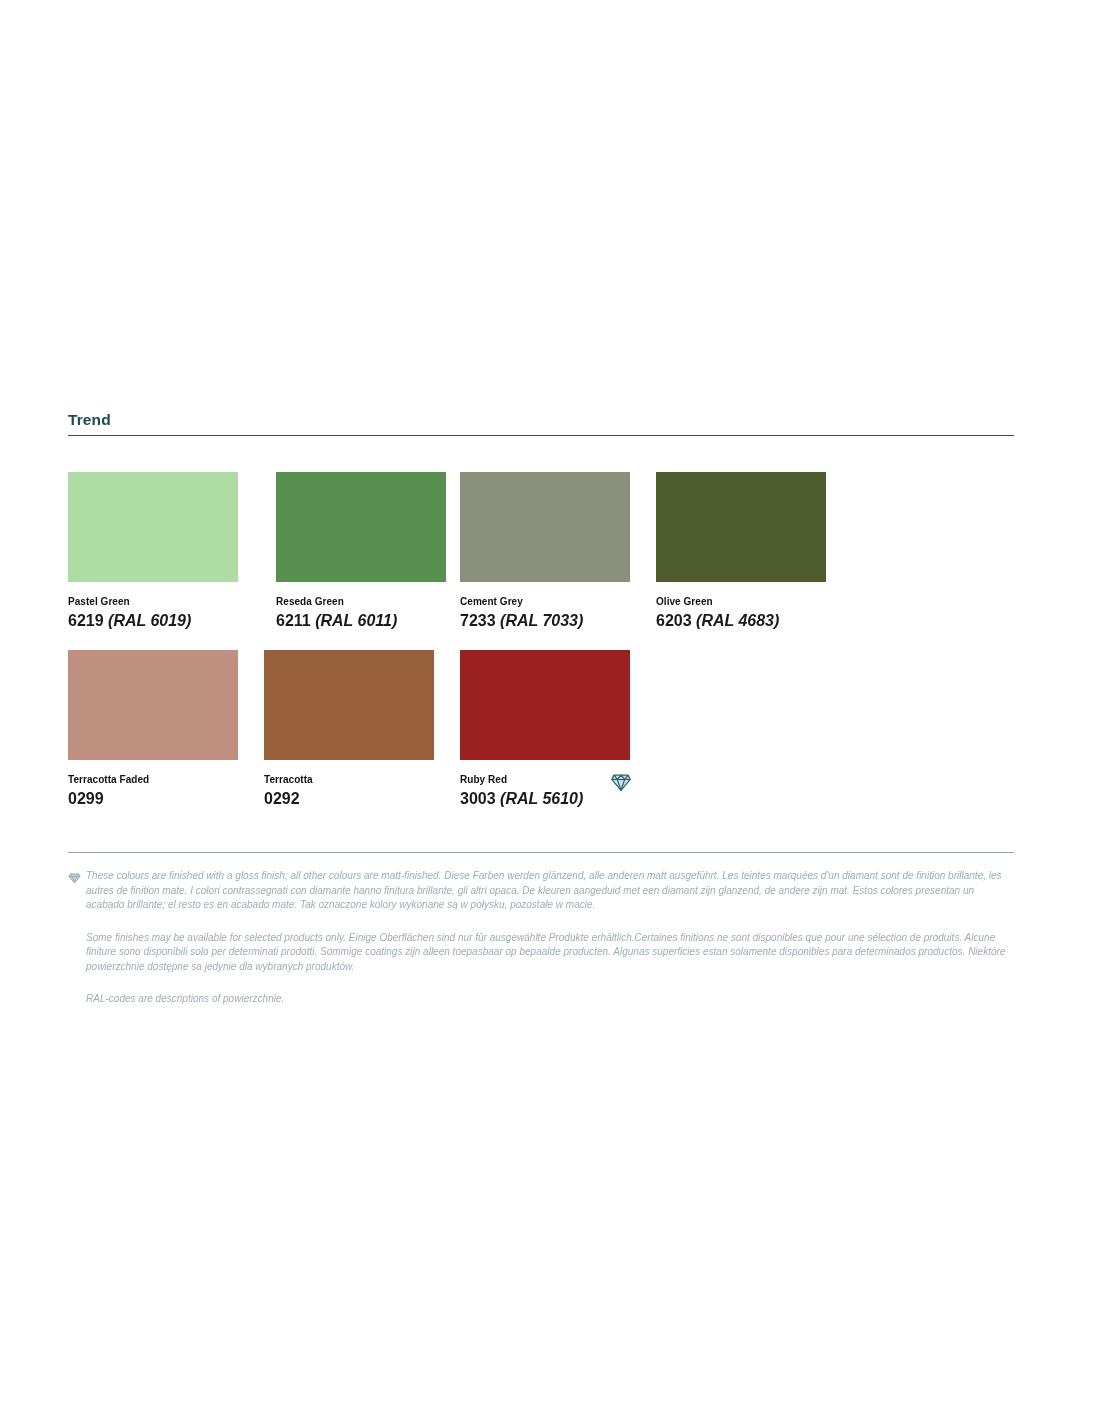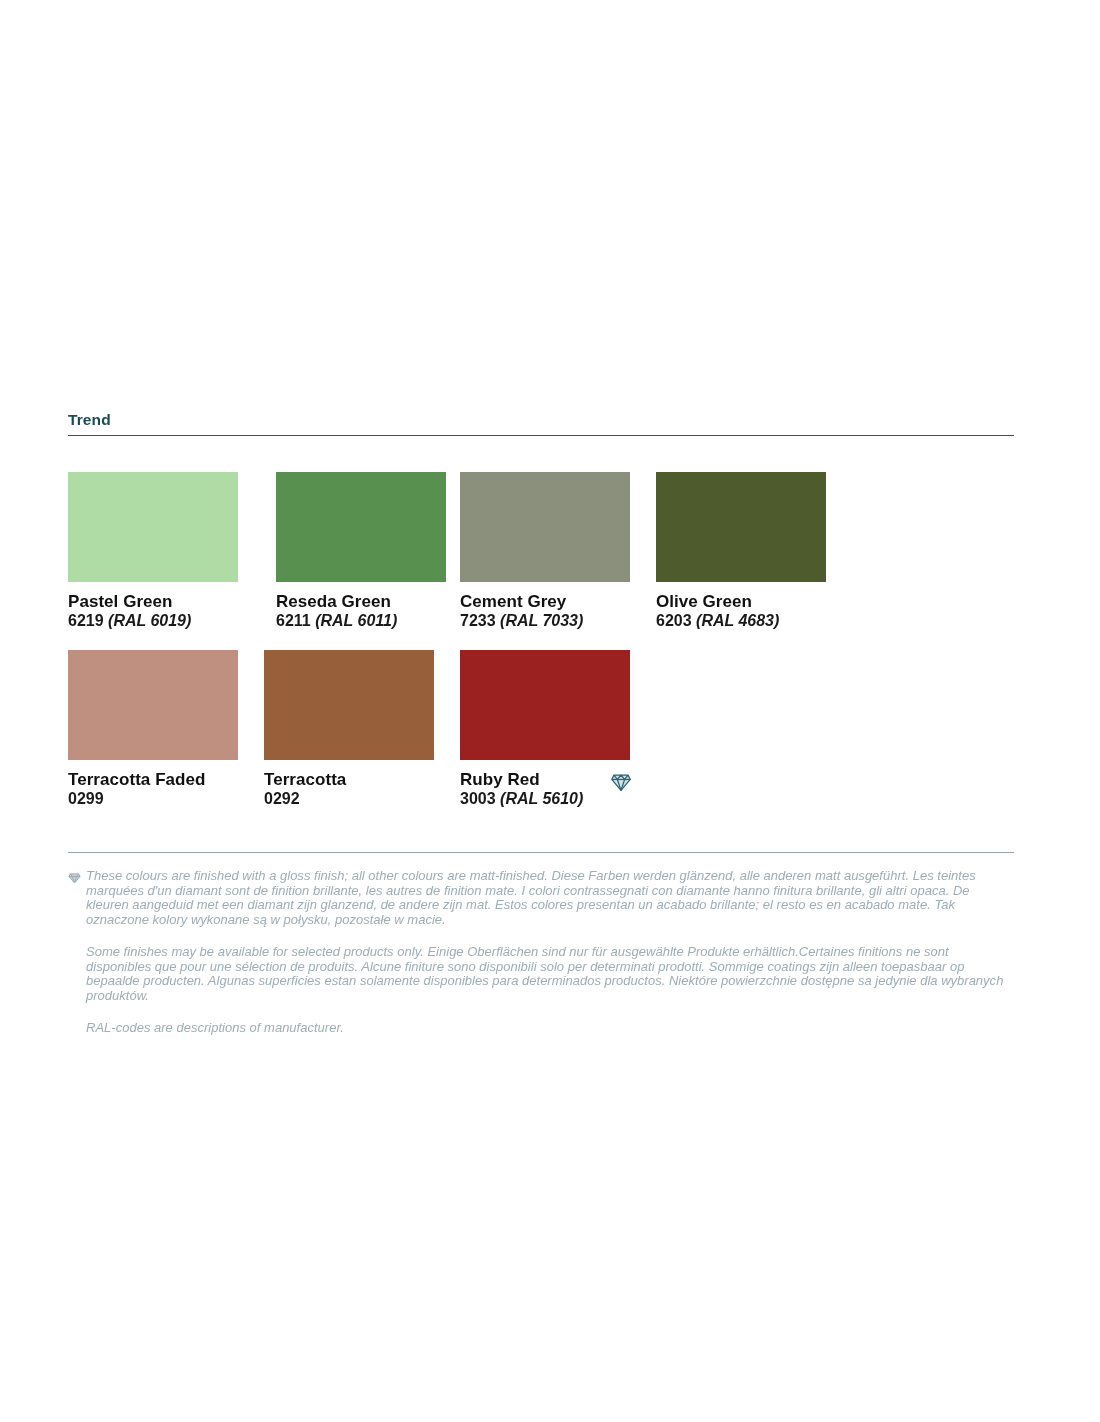--- a/index.html
+++ b/index.html
@@ -64,21 +64,21 @@
     width: 170px;
     height: 110px;
     display: block;
   }
   .swatch-meta {
     position: relative;
     margin-top: 12px;
     width: 190px;
   }
   .swatch-name {
-    font-size: 17px;
+    font-size: 10px;
     font-weight: bold;
     color: #111111;
     line-height: 16px;
     letter-spacing: 0.05px;
     white-space: nowrap;
   }
   .swatch-code {
     font-size: 16px;
     color: #1a1a1a;
     line-height: 18px;
@@ -108,21 +108,21 @@
   .rule-light {
     height: 1px;
     background: #9aa3a8;
     width: 100%;
   }
   .footnote-body {
     position: relative;
     padding-top: 16px;
   }
   .footnote-para {
-    font-size: 13px;
+    font-size: 10px;
     font-style: italic;
     color: #9fadb5;
     line-height: 14.5px;
     letter-spacing: 0.01px;
     margin: 0 0 18px 0;
     padding-left: 18px;
     width: 928px;
     text-align: left;
   }
   .footnote-para.last {
@@ -252,17 +252,17 @@
         <svg viewBox="0 0 24 22" width="13" height="12" aria-hidden="true">
           <g fill="none" stroke="#9fadb5" stroke-width="1.8" stroke-linejoin="round">
             <path d="M4.2 3.4 H19.8 L22.2 8.2 L12 20.2 L1.8 8.2 Z" fill="#c6d2d8"></path>
             <path d="M1.8 8.2 H22.2"></path>
             <path d="M4.2 3.4 L8.0 8.2 L12 20.2 L16.0 8.2 L19.8 3.4"></path>
           </g>
         </svg>
       </span>
       <p class="footnote-para">These colours are finished with a gloss finish; all other colours are matt-finished. Diese Farben werden glänzend, alle anderen matt ausgeführt. Les teintes marquées d'un diamant sont de finition brillante, les autres de finition mate. I colori contrassegnati con diamante hanno finitura brillante, gli altri opaca. De kleuren aangeduid met een diamant zijn glanzend, de andere zijn mat. Estos colores presentan un acabado brillante; el resto es en acabado mate. Tak oznaczone kolory wykonane są w połysku, pozostałe w macie.</p>
       <p class="footnote-para">Some finishes may be available for selected products only. Einige Oberflächen sind nur für ausgewählte Produkte erhältlich.Certaines finitions ne sont disponibles que pour une sélection de produits. Alcune finiture sono disponibili solo per determinati prodotti. Sommige coatings zijn alleen toepasbaar op bepaalde producten. Algunas superficies estan solamente disponibles para determinados productos. Niektóre powierzchnie dostępne sa jedynie dla wybranych produktów.</p>
-      <p class="footnote-para last">RAL-codes are descriptions of manufacturer.</p>
+      <p class="footnote-para last">RAL-codes are descriptions of powierzchnie.</p>
     </div>
   </div>
 
 </div>
 
 </body></html>

